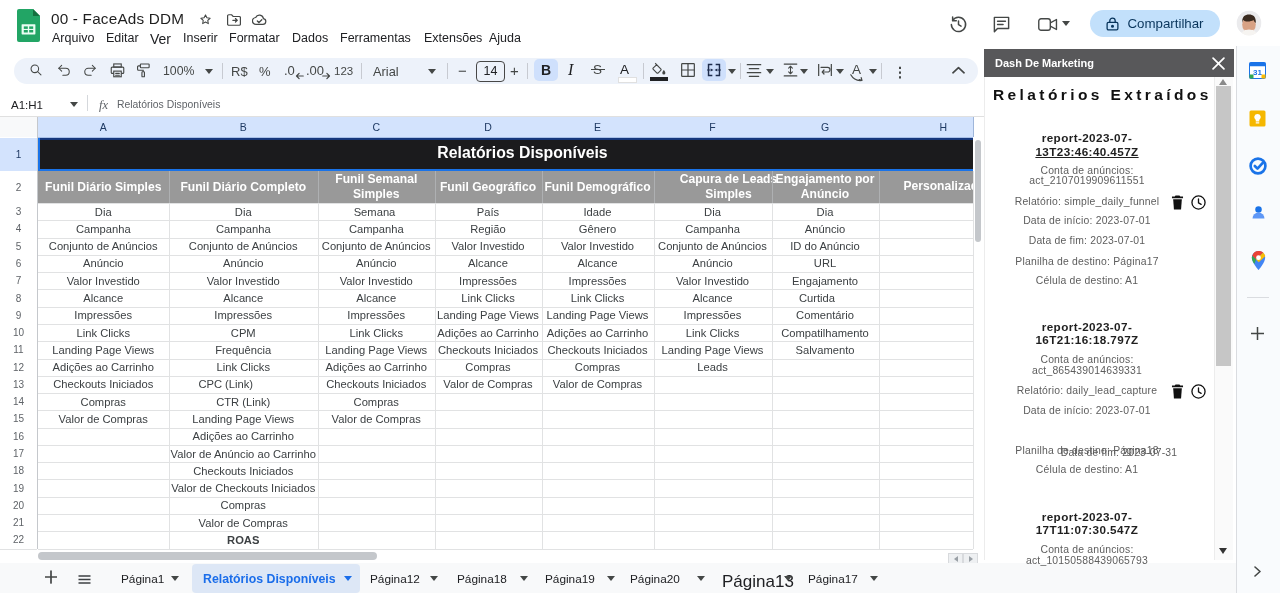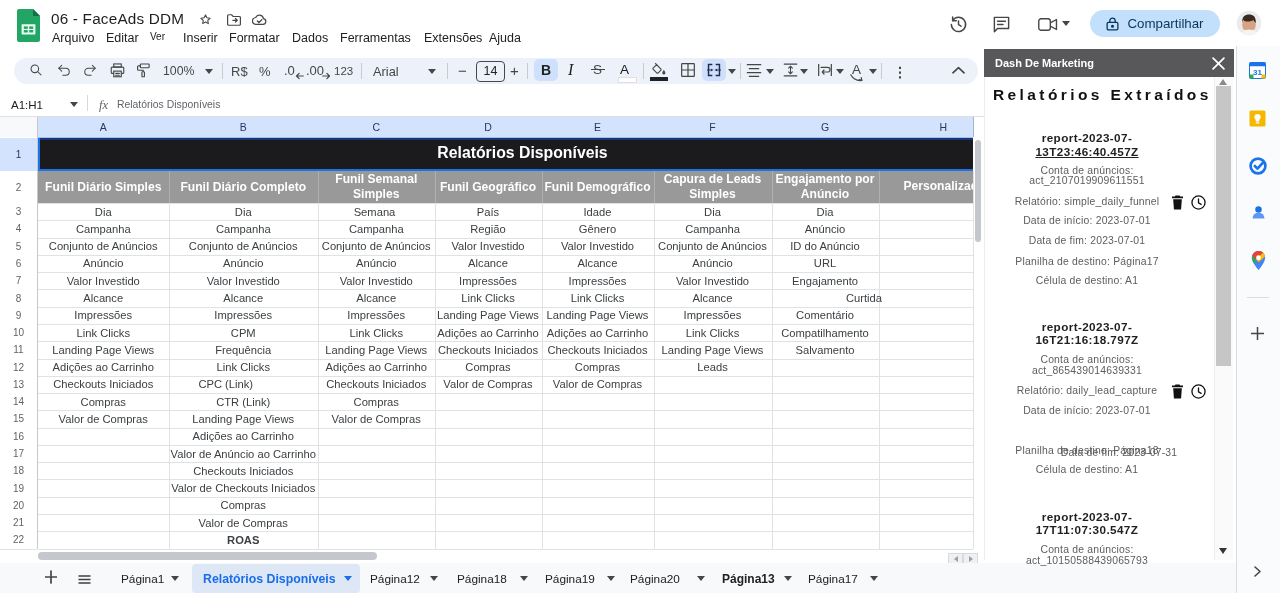--- a/index.html
+++ b/index.html
@@ -94,21 +94,21 @@
   </div>
 <div class="h2" style="left:318px;top:171px;width:116.5px;height:32px;border-radius:8px;">
     <span style="width:100%">Funil Semanal<br>Simples</span>
   </div>
 <div class="h2" style="left:434.5px;top:171px;width:107.0px;height:32px;">
     <span style="width:100%">Funil Geográfico</span>
   </div>
 <div class="h2" style="left:541.5px;top:171px;width:112.0px;height:32px;">
     <span style="width:100%">Funil Demográfico</span>
   </div>
-<div class="h2" style="left:653.5px;top:171px;width:118.0px;height:32px;">
+<div class="h2" style="left:653.5px;top:171px;width:118.0px;height:32px;padding-left:16px;">
     <span style="width:100%">Capura de Leads<br>Simples</span>
   </div>
 <div class="h2" style="left:771.5px;top:171px;width:107.0px;height:32px;">
     <span style="width:100%">Engajamento por<br>Anúncio</span>
   </div>
 <div class="a" style="left:878.5px;top:171px;width:94.5px;height:32px;overflow:hidden;">
     <span style="position:absolute;left:25px;top:8px;font-size:12.1px;font-weight:bold;color:#fff;white-space:nowrap;">Personalizada</span>
   </div>
 <div class="a" style="left:168.5px;top:171px;width:1px;height:32px;background:#aeb0b2;"></div>
 <div class="a" style="left:318px;top:171px;width:1px;height:32px;background:#aeb0b2;"></div>
@@ -193,48 +193,48 @@
 <div class="cell" style="left:653.5px;top:289.4px;width:118.0px;height:17.28px;">Alcance</div>
 <div class="cell" style="left:653.5px;top:306.68px;width:118.0px;height:17.28px;">Impressões</div>
 <div class="cell" style="left:653.5px;top:323.96000000000004px;width:118.0px;height:17.28px;">Link Clicks</div>
 <div class="cell" style="left:653.5px;top:341.24px;width:118.0px;height:17.28px;">Landing Page Views</div>
 <div class="cell" style="left:653.5px;top:358.52px;width:118.0px;height:17.28px;">Leads</div>
 <div class="cell" style="left:771.5px;top:203.0px;width:107.0px;height:17.28px;">Dia</div>
 <div class="cell" style="left:771.5px;top:220.28px;width:107.0px;height:17.28px;">Anúncio</div>
 <div class="cell" style="left:771.5px;top:237.56px;width:107.0px;height:17.28px;">ID do Anúncio</div>
 <div class="cell" style="left:771.5px;top:254.84px;width:107.0px;height:17.28px;">URL</div>
 <div class="cell" style="left:771.5px;top:272.12px;width:107.0px;height:17.28px;">Engajamento</div>
-<div class="cell" style="left:771.5px;top:289.4px;width:91px;height:17.28px;padding-left:47px;">Curtida</div>
+<div class="cell" style="left:771.5px;top:289.4px;width:91px;height:17.28px;">Curtida</div>
 <div class="cell" style="left:771.5px;top:306.68px;width:107.0px;height:17.28px;">Comentário</div>
 <div class="cell" style="left:771.5px;top:323.96000000000004px;width:107.0px;height:17.28px;">Compatilhamento</div>
 <div class="cell" style="left:771.5px;top:341.24px;width:107.0px;height:17.28px;">Salvamento</div>
 <svg class="a" style="left:17px;top:8.5px" width="23" height="33" viewBox="0 0 23 33">
 <path d="M2 0 h14 l7 7 v24 a2 2 0 0 1 -2 2 h-19 a2 2 0 0 1 -2 -2 v-29 a2 2 0 0 1 2 -2 z" fill="#22a565"></path>
 <path d="M16 0 l7 7 h-7 z" fill="#13703f"></path>
 <rect x="4.6" y="15.2" width="13.8" height="10.2" rx="0.6" fill="#eafdf3"></rect>
 <rect x="6.8" y="17.4" width="4" height="2.5" fill="#22a565"></rect>
     <rect x="12.2" y="17.4" width="4" height="2.5" fill="#22a565"></rect>
 <rect x="6.8" y="21" width="4" height="2.5" fill="#22a565"></rect>
     <rect x="12.2" y="21" width="4" height="2.5" fill="#22a565"></rect>
 </svg>
-<div class="a" style="left:51px;top:9.5px;font-size:15.3px;color:#1f1f1f;letter-spacing:.2px;">06 - FaceAds DDM</div>
+<div class="a" style="left:51px;top:9.5px;font-size:15.3px;color:#1f1f1f;letter-spacing:.2px;">00 - FaceAds DDM</div>
 <svg class="a" style="left:199px;top:13px" width="13" height="13" viewBox="0 0 24 24" fill="none" stroke="#444746" stroke-width="2">
     <path d="M12 3.5l2.6 5.4 5.9.8-4.3 4.1 1 5.8-5.2-2.8-5.2 2.8 1-5.8-4.3-4.1 5.9-.8z" stroke-linejoin="round"></path>
   </svg>
 <svg class="a" style="left:227px;top:14px" width="14" height="12" viewBox="0 0 24 20" fill="none" stroke="#444746" stroke-width="2.1">
     <path d="M1 3 a2 2 0 0 1 2-2 h5 l2.5 3 H21 a2 2 0 0 1 2 2 v11 a2 2 0 0 1-2 2 H3 a2 2 0 0 1-2-2 z"></path>
     <path d="M10 10.5h7 M14.5 7.5l3 3-3 3" stroke-linecap="round"></path>
   </svg>
 <svg class="a" style="left:252px;top:14px" width="15" height="12" viewBox="0 0 24 18" fill="none" stroke="#444746" stroke-width="2">
     <path d="M6.5 16 a5.5 5.5 0 0 1-.6-11 6.5 6.5 0 0 1 12.4 1.7 4.7 4.7 0 0 1-.9 9.3 z"></path>
     <path d="M8.5 10.5l2.6 2.6 4.6-4.6" stroke-linecap="round"></path>
   </svg>
 <div class="a" style="left:52px;top:31px;font-size:12.5px;color:#202124;">Arquivo</div>
 <div class="a" style="left:106px;top:31px;font-size:12.5px;color:#202124;">Editar</div>
-<div class="a" style="left:150px;top:31px;font-size:10px;color:#202124;">Ver</div>
+<div class="a" style="left:150px;top:31px;font-size:14px;color:#202124;">Ver</div>
 <div class="a" style="left:183px;top:31px;font-size:12.5px;color:#202124;">Inserir</div>
 <div class="a" style="left:229px;top:31px;font-size:12.5px;color:#202124;">Formatar</div>
 <div class="a" style="left:292px;top:31px;font-size:12.5px;color:#202124;">Dados</div>
 <div class="a" style="left:340px;top:31px;font-size:12.5px;color:#202124;">Ferramentas</div>
 <div class="a" style="left:424px;top:31px;font-size:12.5px;color:#202124;">Extensões</div>
 <div class="a" style="left:489px;top:31px;font-size:12.5px;color:#202124;">Ajuda</div>
 <svg class="a" style="left:949px;top:15px" width="19" height="19" viewBox="0 0 24 24" fill="none" stroke="#444746" stroke-width="1.9">
     <path d="M4.6 6.8 A9 9 0 1 1 3 12" stroke-linecap="round"></path>
     <path d="M4.6 2.6 v4.6 h4.6" stroke-linecap="round" stroke-linejoin="round"></path>
     <path d="M12 7.6v4.6l3.2 1.9" stroke-linecap="round"></path>
@@ -393,21 +393,21 @@
 <div class="a" style="left:203px;top:571.5px;font-size:12.3px;color:#1a6dea;font-weight:bold;">Relatórios Disponíveis</div>
 <div class="a" style="left:344px;top:576px;width:0;height:0;border-left:4px solid transparent;border-right:4px solid transparent;border-top:5px solid #1a6dea;"></div>
 <div class="a" style="left:370px;top:572px;font-size:11.8px;color:#202124;font-weight:500;">Página12</div>
 <div class="a" style="left:430px;top:576px;width:0;height:0;border-left:4px solid transparent;border-right:4px solid transparent;border-top:5px solid #444746;"></div>
 <div class="a" style="left:457px;top:572px;font-size:11.8px;color:#202124;font-weight:500;">Página18</div>
 <div class="a" style="left:520px;top:576px;width:0;height:0;border-left:4px solid transparent;border-right:4px solid transparent;border-top:5px solid #444746;"></div>
 <div class="a" style="left:545px;top:572px;font-size:11.8px;color:#202124;font-weight:500;">Página19</div>
 <div class="a" style="left:607px;top:576px;width:0;height:0;border-left:4px solid transparent;border-right:4px solid transparent;border-top:5px solid #444746;"></div>
 <div class="a" style="left:630px;top:572px;font-size:11.8px;color:#202124;font-weight:500;">Página20</div>
 <div class="a" style="left:697px;top:576px;width:0;height:0;border-left:4px solid transparent;border-right:4px solid transparent;border-top:5px solid #444746;"></div>
-<div class="a" style="left:722px;top:572px;font-size:12px;color:#202124;font-weight:700;">Página13</div>
+<div class="a" style="left:722px;top:572px;font-size:17px;color:#202124;font-weight:400;">Página13</div>
 <div class="a" style="left:784px;top:576px;width:0;height:0;border-left:4px solid transparent;border-right:4px solid transparent;border-top:5px solid #444746;"></div>
 <div class="a" style="left:808px;top:572px;font-size:11.8px;color:#202124;font-weight:500;">Página17</div>
 <div class="a" style="left:870px;top:576px;width:0;height:0;border-left:4px solid transparent;border-right:4px solid transparent;border-top:5px solid #444746;"></div>
 <div class="a" style="left:984px;top:49px;width:250px;height:28px;background:#58585a;display:flex;align-items:center;">
     <span style="color:#fff;font-weight:bold;font-size:11px;margin-left:11px;">Dash De Marketing</span>
   </div>
 <svg class="a" style="left:1212px;top:57px" width="13" height="13" viewBox="0 0 12 12" fill="none" stroke="#fff" stroke-width="1.6">
     <path d="M1 1 L11 11 M11 1 L1 11" stroke-linecap="round"></path>
   </svg>
 <div class="a" style="left:984px;top:77px;width:250px;height:483px;background:#fff;border-left:1px solid #ececec;box-sizing:border-box;"></div>

